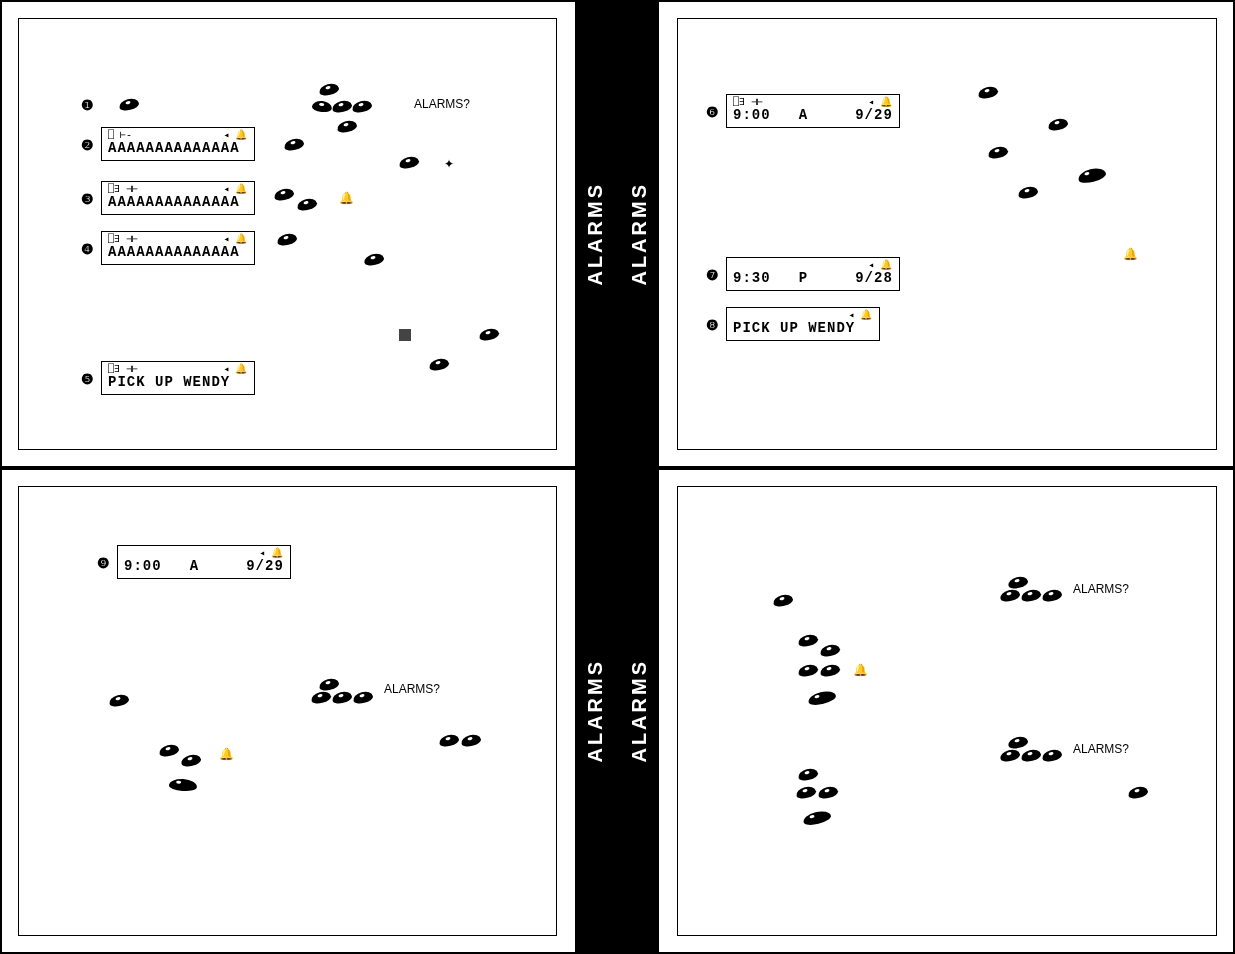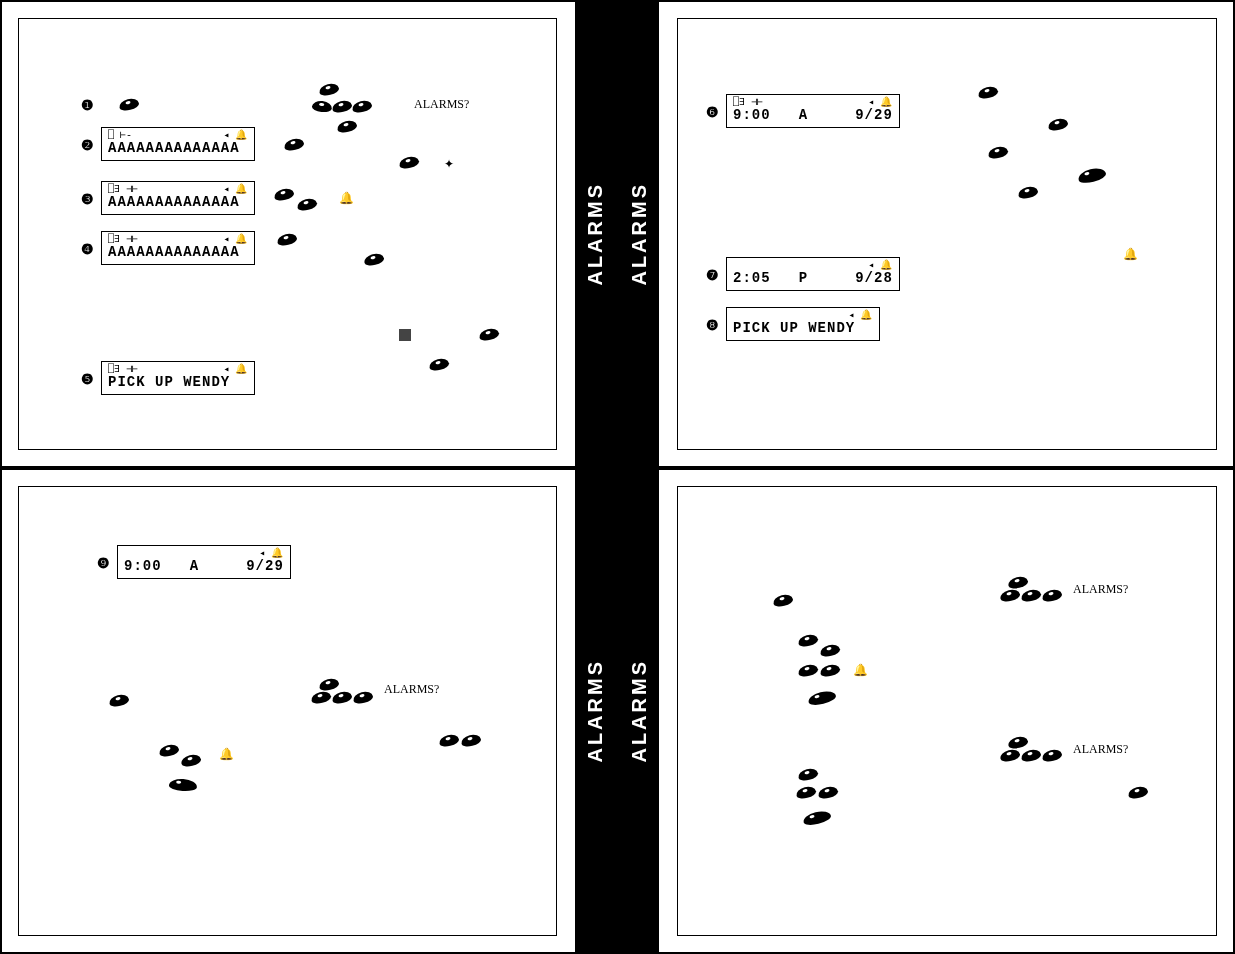--- a/index.html
+++ b/index.html
@@ -72,21 +72,21 @@
   }
   .lcd .row2 {
     font-size: 14px;
     letter-spacing: 1px;
     font-weight: bold;
     white-space: pre;
   }
   .txt {
     position: absolute;
     font-size: 12px;
-    font-family: Liberation Serif, serif;
+    font-family: Liberation Sans, sans-serif;
   }
   .bean {
     position: absolute;
     width: 20px;
     height: 11px;
     background: #000;
     border-radius: 50% 50% 50% 50% / 60% 60% 40% 40%;
     transform: rotate(-14deg);
   }
   .bean::after {
@@ -198,21 +198,21 @@
           </div>
         <div class="row2">9:00   A     9/29</div>
       </div>
 
       <span class="marker" style="top:248px;left:28px">❼</span>
       <div class="lcd" style="top:238px;left:48px">
         <div class="row1">
             <span></span>
             <span>◂ 🔔</span>
           </div>
-        <div class="row2">2:05   P     9/28</div>
+        <div class="row2">9:30   P     9/28</div>
       </div>
 
       <span class="marker" style="top:298px;left:28px">❽</span>
       <div class="lcd" style="top:288px;left:48px">
         <div class="row1">
             <span></span>
             <span>◂ 🔔</span>
           </div>
         <div class="row2">PICK UP WENDY</div>
       </div>

